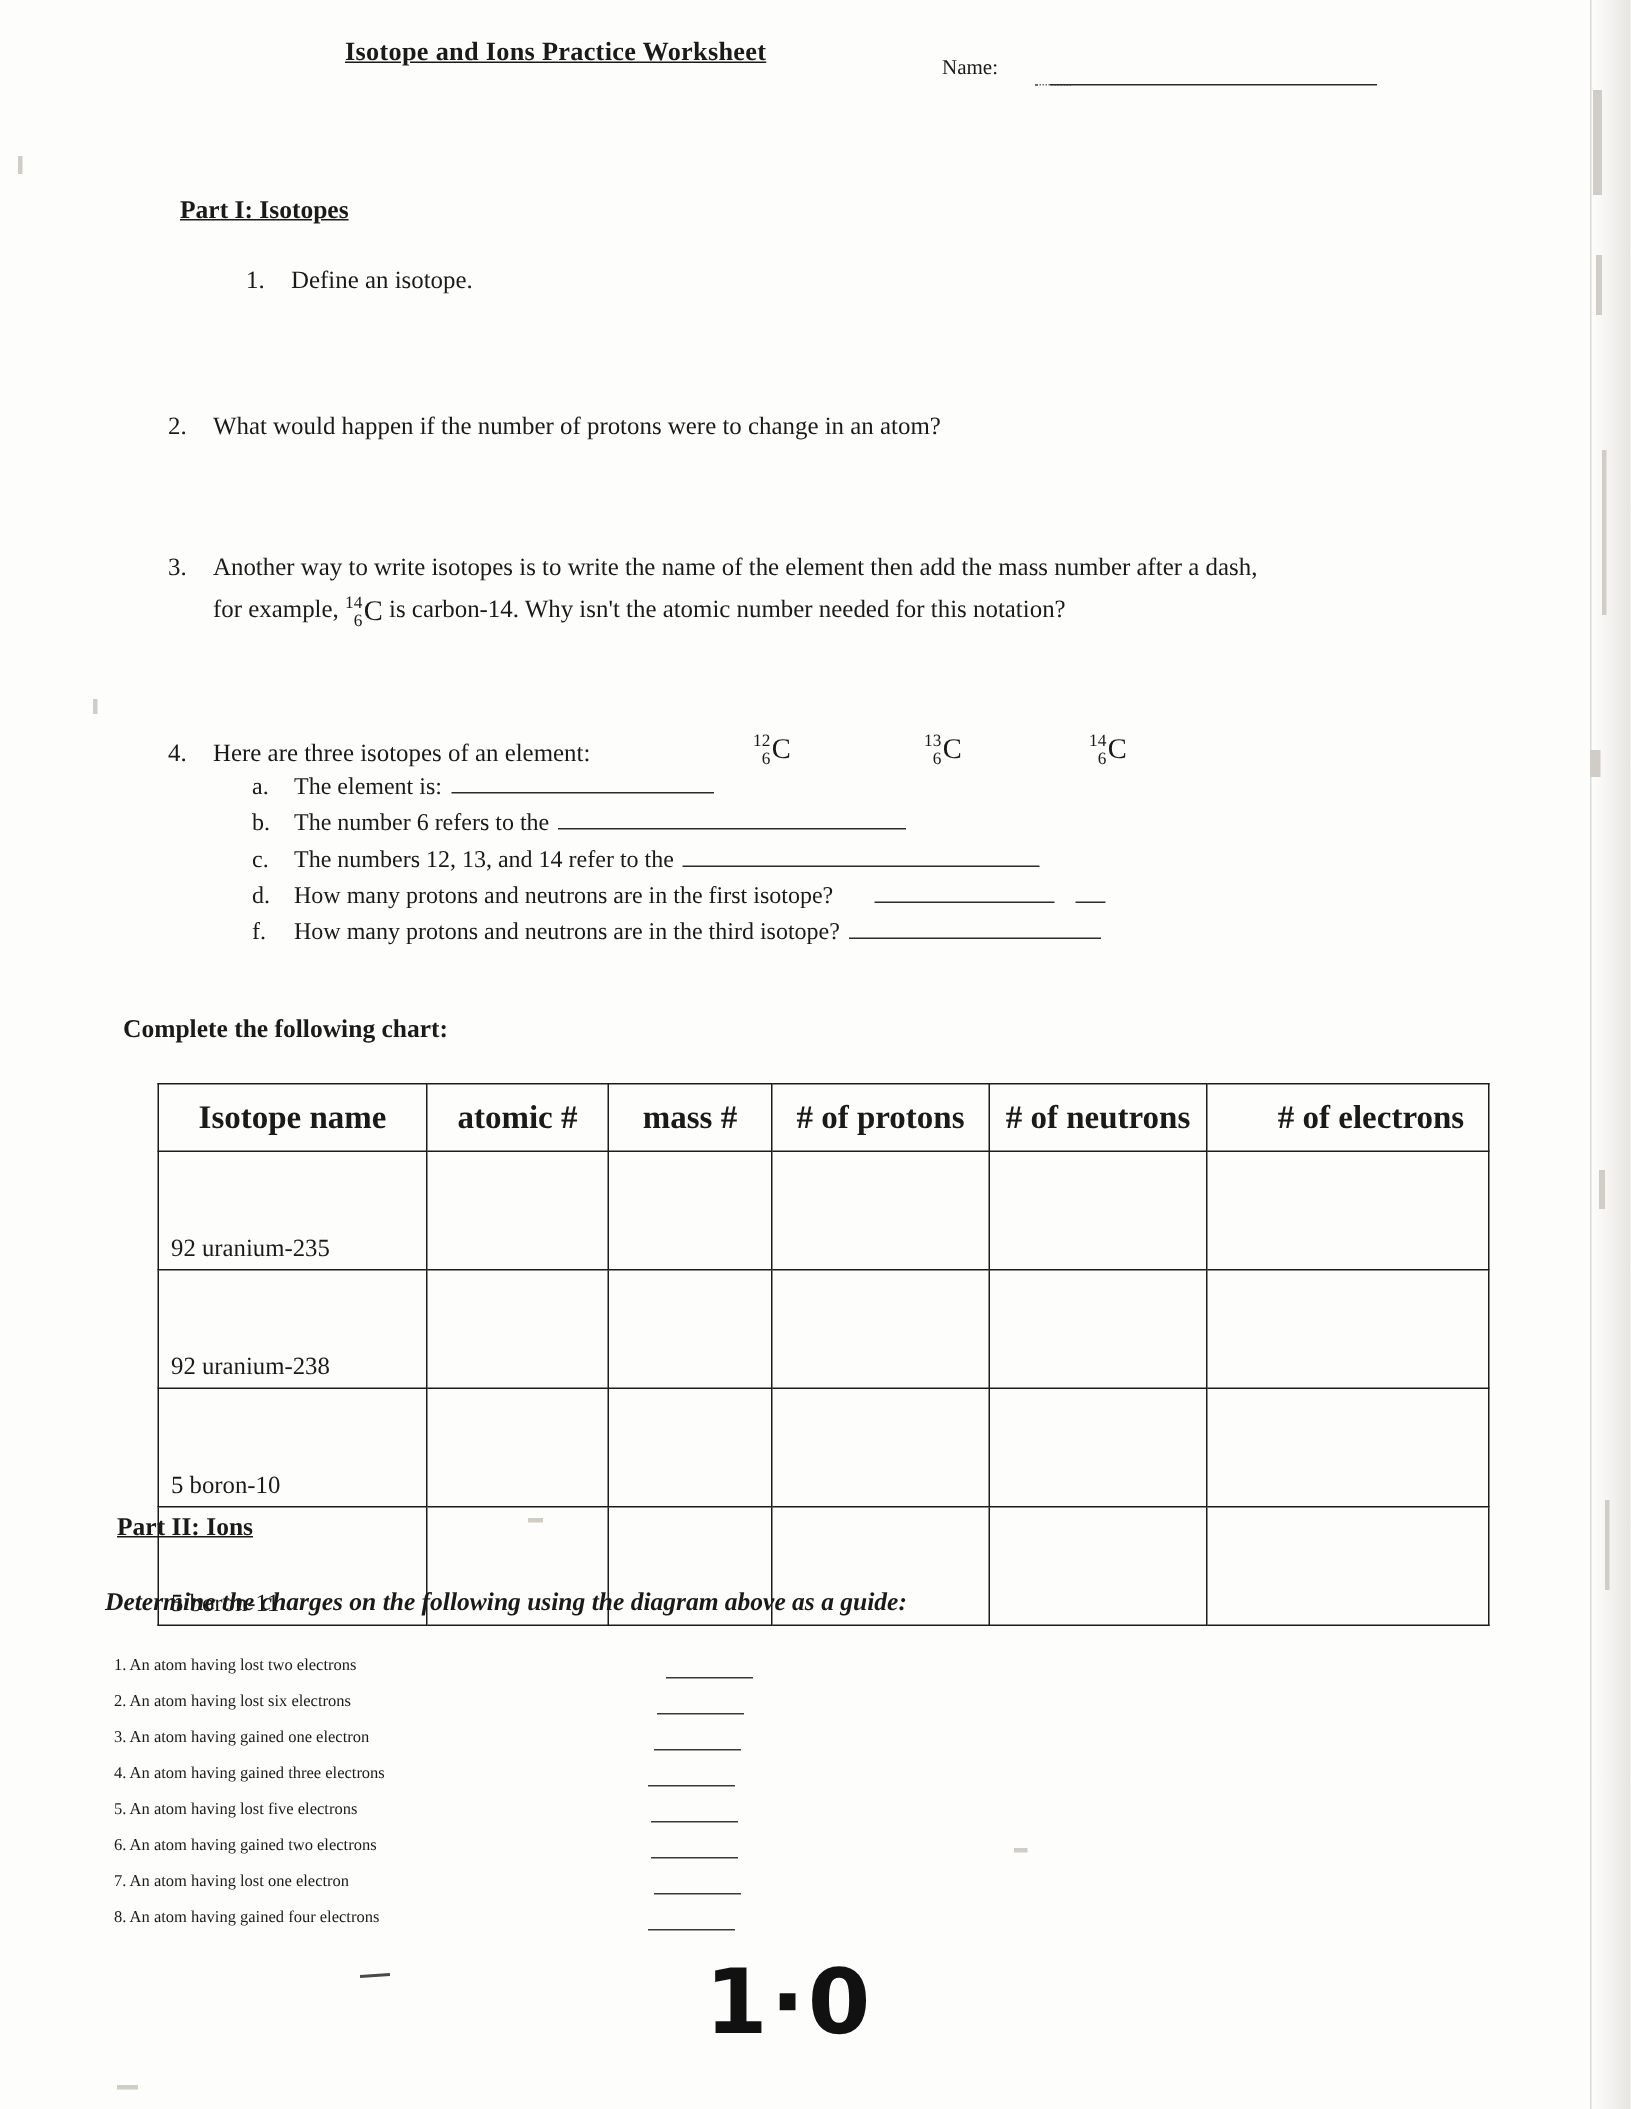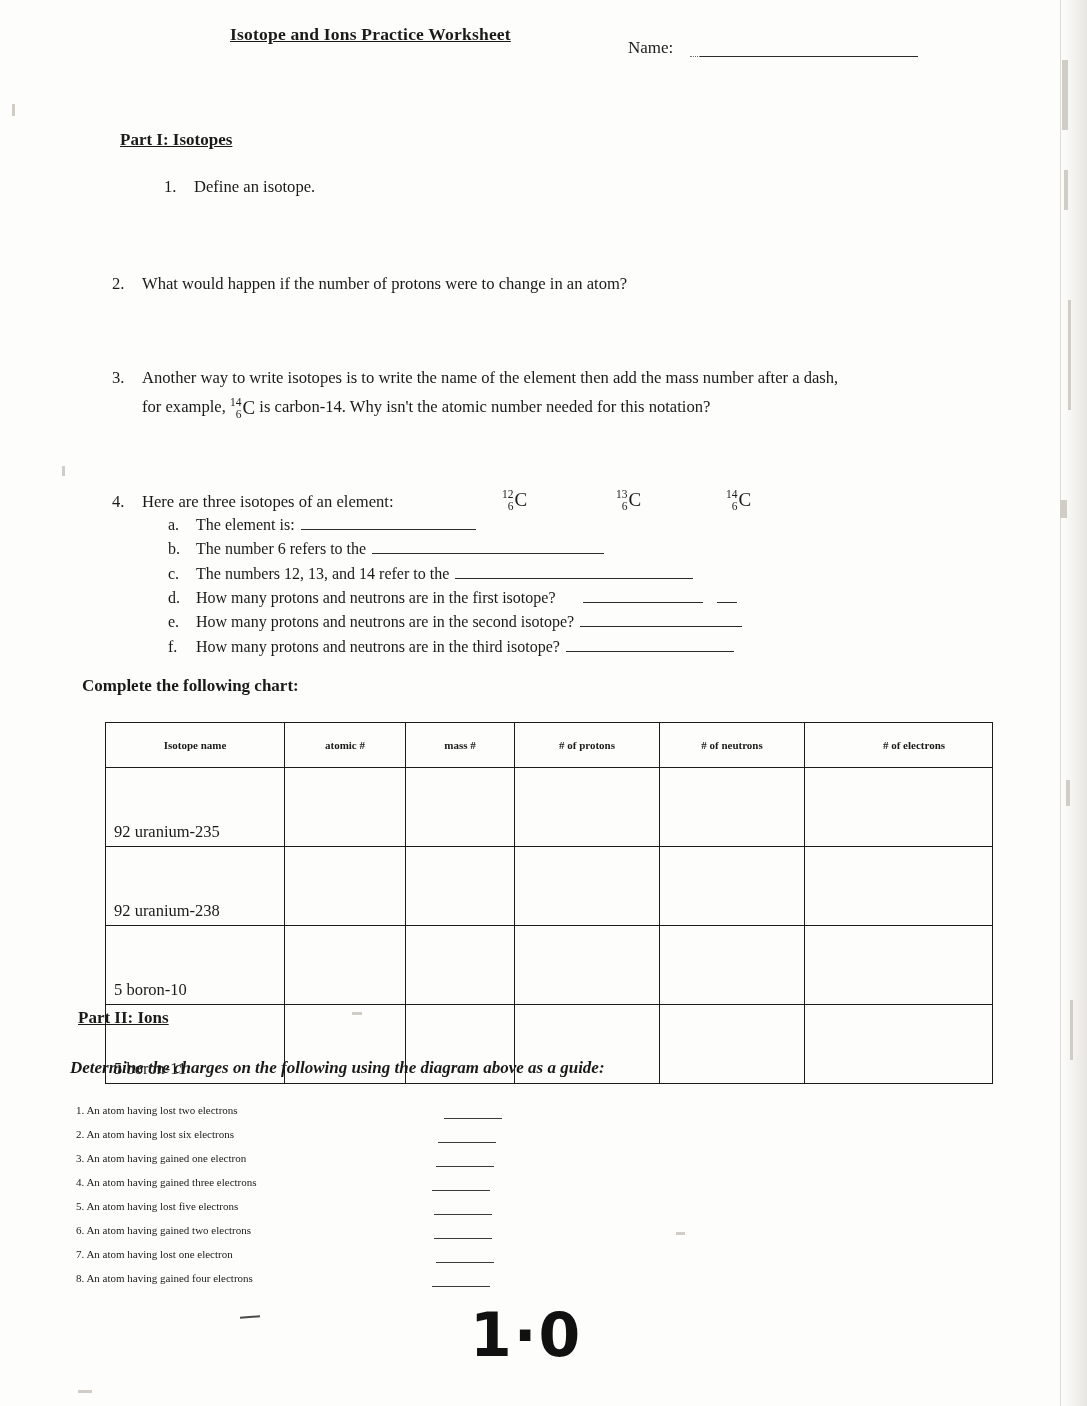--- a/index.html
+++ b/index.html
@@ -40,21 +40,21 @@
     top: 24px;
     font-weight: bold;
     font-size: 17.5px;
     text-decoration: underline;
     letter-spacing: 0.2px;
   }
   .name-label {
     position: absolute;
     left: 628px;
     top: 38px;
-    font-size: 17px;
+    font-size: 14px;
     text-align: center;
   }
   .name-line {
     position: absolute;
     left: 700px;
     top: 56px;
     width: 218px;
     border-bottom: 1.4px solid #2b2b2b;
   }
   .name-dots {
@@ -131,21 +131,21 @@
     left: 105px;
     top: 676px;
     border-collapse: collapse;
   }
   .chart td, .chart th {
     border: 1.6px solid #1c1c1c;
     padding: 0;
   }
   .chart th {
     font-weight: bold;
-    font-size: 11px;
+    font-size: 22px;
     height: 44px;
     padding: 0 10px;
     text-align: center;
     white-space: nowrap;
   }
   .chart td.rowlabel {
     font-size: 16.5px;
     height: 58px;
     padding: 16px 6px 4px 8px;
     vertical-align: bottom;
@@ -250,23 +250,20 @@
     <div class="row">
       <span class="lt">b.</span><span>The number 6 refers to the</span><span class="blank" style="width:232px;"></span>
     </div>
     <div class="row">
       <span class="lt">c.</span><span>The numbers 12, 13, and 14 refer to the</span><span class="blank" style="width:238px;"></span>
     </div>
     <div class="row">
       <span class="lt">d.</span><span>How many protons and neutrons are in the first isotope?</span><span class="blank" style="width:120px;margin-left:28px;"></span><span class="blank" style="width:20px;margin-left:14px;"></span>
     </div>
     <div class="row">
-      <span class="lt">e.</span><span>How many protons and neutrons are in the second isotope?</span><span class="blank" style="width:162px;"></span>
-    </div>
-    <div class="row">
       <span class="lt">f.</span><span>How many protons and neutrons are in the third isotope?</span><span class="blank" style="width:168px;"></span>
     </div>
   </div>
 
   <div class="bold-head" style="left:82px;top:676px;">Complete the following chart:</div>
 
   <table class="chart" style="top:722px;">
     <thead>
       <tr>
         <th style="width:158px;">Isotope name</th>

